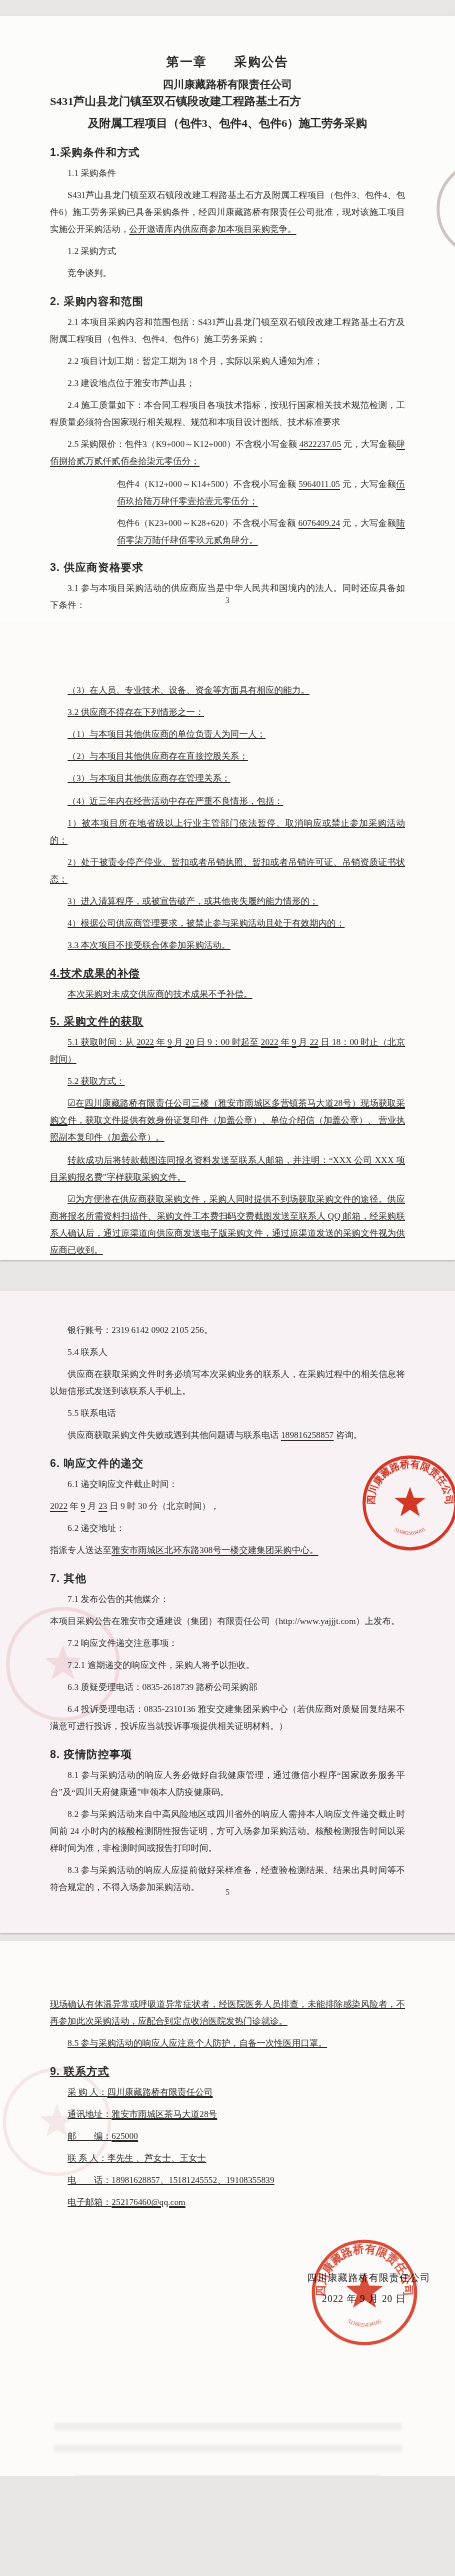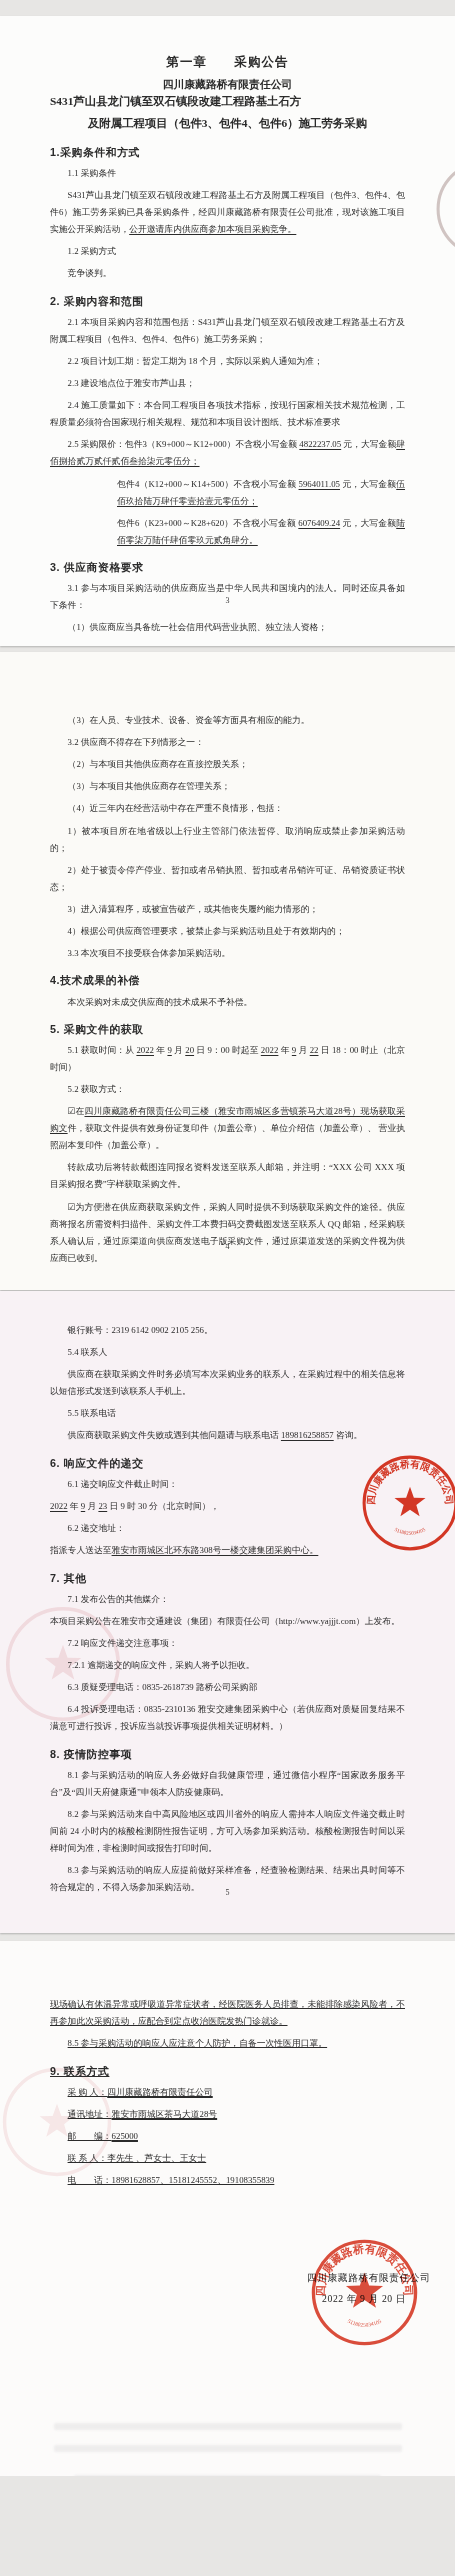--- a/index.html
+++ b/index.html
@@ -1,20 +1,20 @@
 <!DOCTYPE html>
 <html style="font-size:9px"><head>
 <meta charset="utf-8">
 <style>
   html,body{margin:0;padding:0;background:#e7e6e4;}
   .canvas{position:relative;width:455px;height:2476px;background:#e7e6e4;overflow:hidden;
           font-family:"Liberation Serif","DejaVu Serif",serif;color:#2b2b2b;}
   .page{position:absolute;left:0;width:455px;overflow:hidden;box-shadow:0 0.6px 1.7px rgba(0,0,0,.22);}
   #pg1{top:16px;height:630px;background:#fcfcfb;}
-  #pg2{top:652px;height:638px;background:#fbfaf7;}
+  #pg2{top:622px;height:638px;background:#fbfaf7;text-decoration:underline;}
   #pg3{top:1291px;height:642px;background:#f8f2f5;}
   #pg4{top:1941px;height:626px;background:#fcfbfa;}
   .inner{position:relative;padding:0 50px;}
   #pg1 .inner{padding-top:38px;}
   #pg2 .inner{padding-top:55px;}
   #pg3 .inner{padding-top:26px;}
   #pg4 .inner{padding-top:50px;text-decoration:underline;}
   .t1{font-size:12.5px;font-weight:bold;text-align:center;letter-spacing:1.1px;margin-bottom:4.6px;}
   .t2{font-size:10.8px;font-weight:bold;text-align:center;line-height:17px;}
   .t3{font-size:11.4px;font-weight:bold;text-align:left;line-height:17px;}
@@ -68,20 +68,21 @@
       <div class="p">（1）供应商应当具备统一社会信用代码营业执照、独立法人资格；</div>
 
     </div>
     <div class="pageno">3</div>
   </div>
 
   <div class="page" id="pg2">
     <div class="inner">
       <div class="p">（3）在人员、专业技术、设备、资金等方面具有相应的能力。</div>
       <div class="p">3.2 供应商不得存在下列情形之一：</div>
+      <div class="p">（1）与本项目其他供应商的单位负责人为同一人；</div>
       <div class="p">（2）与本项目其他供应商存在直接控股关系；</div>
       <div class="p">（3）与本项目其他供应商存在管理关系；</div>
       <div class="p">（4）近三年内在经营活动中存在严重不良情形，包括：</div>
       <div class="p">1）被本项目所在地省级以上行业主管部门依法暂停、取消响应或禁止参加采购活动的；</div>
       <div class="p">2）处于被责令停产停业、暂扣或者吊销执照、暂扣或者吊销许可证、吊销资质证书状态；</div>
       <div class="p">3）进入清算程序，或被宣告破产，或其他丧失履约能力情形的；</div>
       <div class="p">4）根据公司供应商管理要求，被禁止参与采购活动且处于有效期内的；</div>
       <div class="p">3.3 本次项目不接受联合体参加采购活动。</div>
       <div class="h">4.技术成果的补偿</div>
       <div class="p">本次采购对未成交供应商的技术成果不予补偿。</div>
@@ -150,20 +151,21 @@
     </svg>
     <div class="inner">
       <div class="p" style="text-indent:0;">现场确认有体温异常或呼吸道异常症状者，经医院医务人员排查，未能排除感染风险者，不再参加此次采购活动，应配合到定点收治医院发热门诊就诊。</div>
       <div class="p">8.5 参与采购活动的响应人应注意个人防护，自备一次性医用口罩。</div>
       <div class="h">9. 联系方式</div>
       <div class="p"><span>采 购 人：</span><span class="u">四川康藏路桥有限责任公司</span></div>
       <div class="p"><span>通讯地址：</span><span class="u">雅安市雨城区茶马大道28号</span></div>
       <div class="p"><span>邮　　编：</span><span class="u">625000</span></div>
       <div class="p">联 系 人：李先生 、芦女士、王女士</div>
       <div class="p">电　　话：18981628857、15181245552、19108355839</div>
+      <div class="p"><span>电子邮箱：</span><span class="u">252176460@qq.com</span></div>
     </div>
 
     <div class="sign" style="left:307px;top:331px;">四川康藏路桥有限责任公司</div>
     <div class="sign" style="left:322px;top:352px;">2022 年 9 月 20 日</div>
 
     <svg class="seal" style="left:309px;top:296px;width:111px;height:111px;opacity:.9;" viewBox="0 0 200 200">
       <circle cx="100" cy="100" r="92" fill="none" stroke="#d93a26" stroke-width="6"></circle>
       <path id="arcTop4" d="M 28,100 A 72,72 0 1 1 172,100" fill="none"></path>
       <text font-size="20" fill="#d93a26" font-weight="bold">
         <textPath href="#arcTop4" startOffset="50%" text-anchor="middle">四川康藏路桥有限责任公司</textPath>

